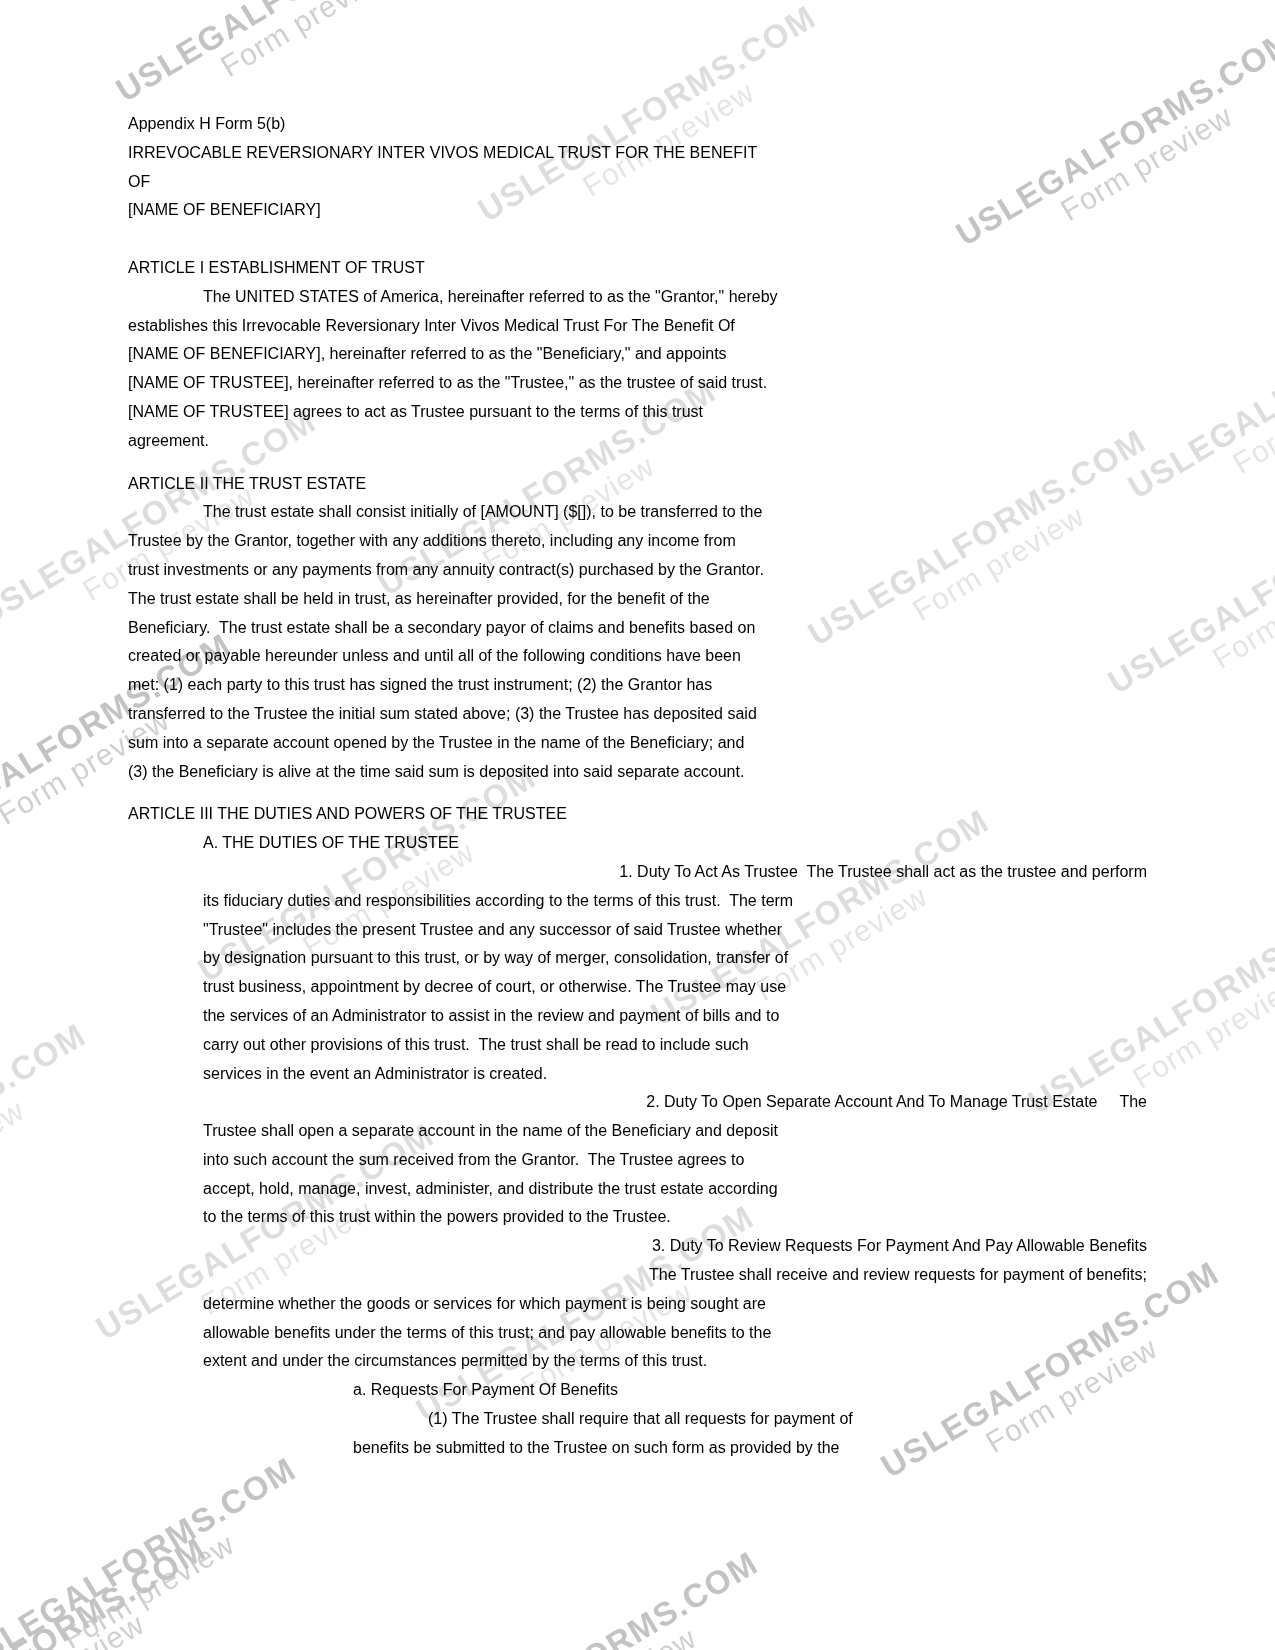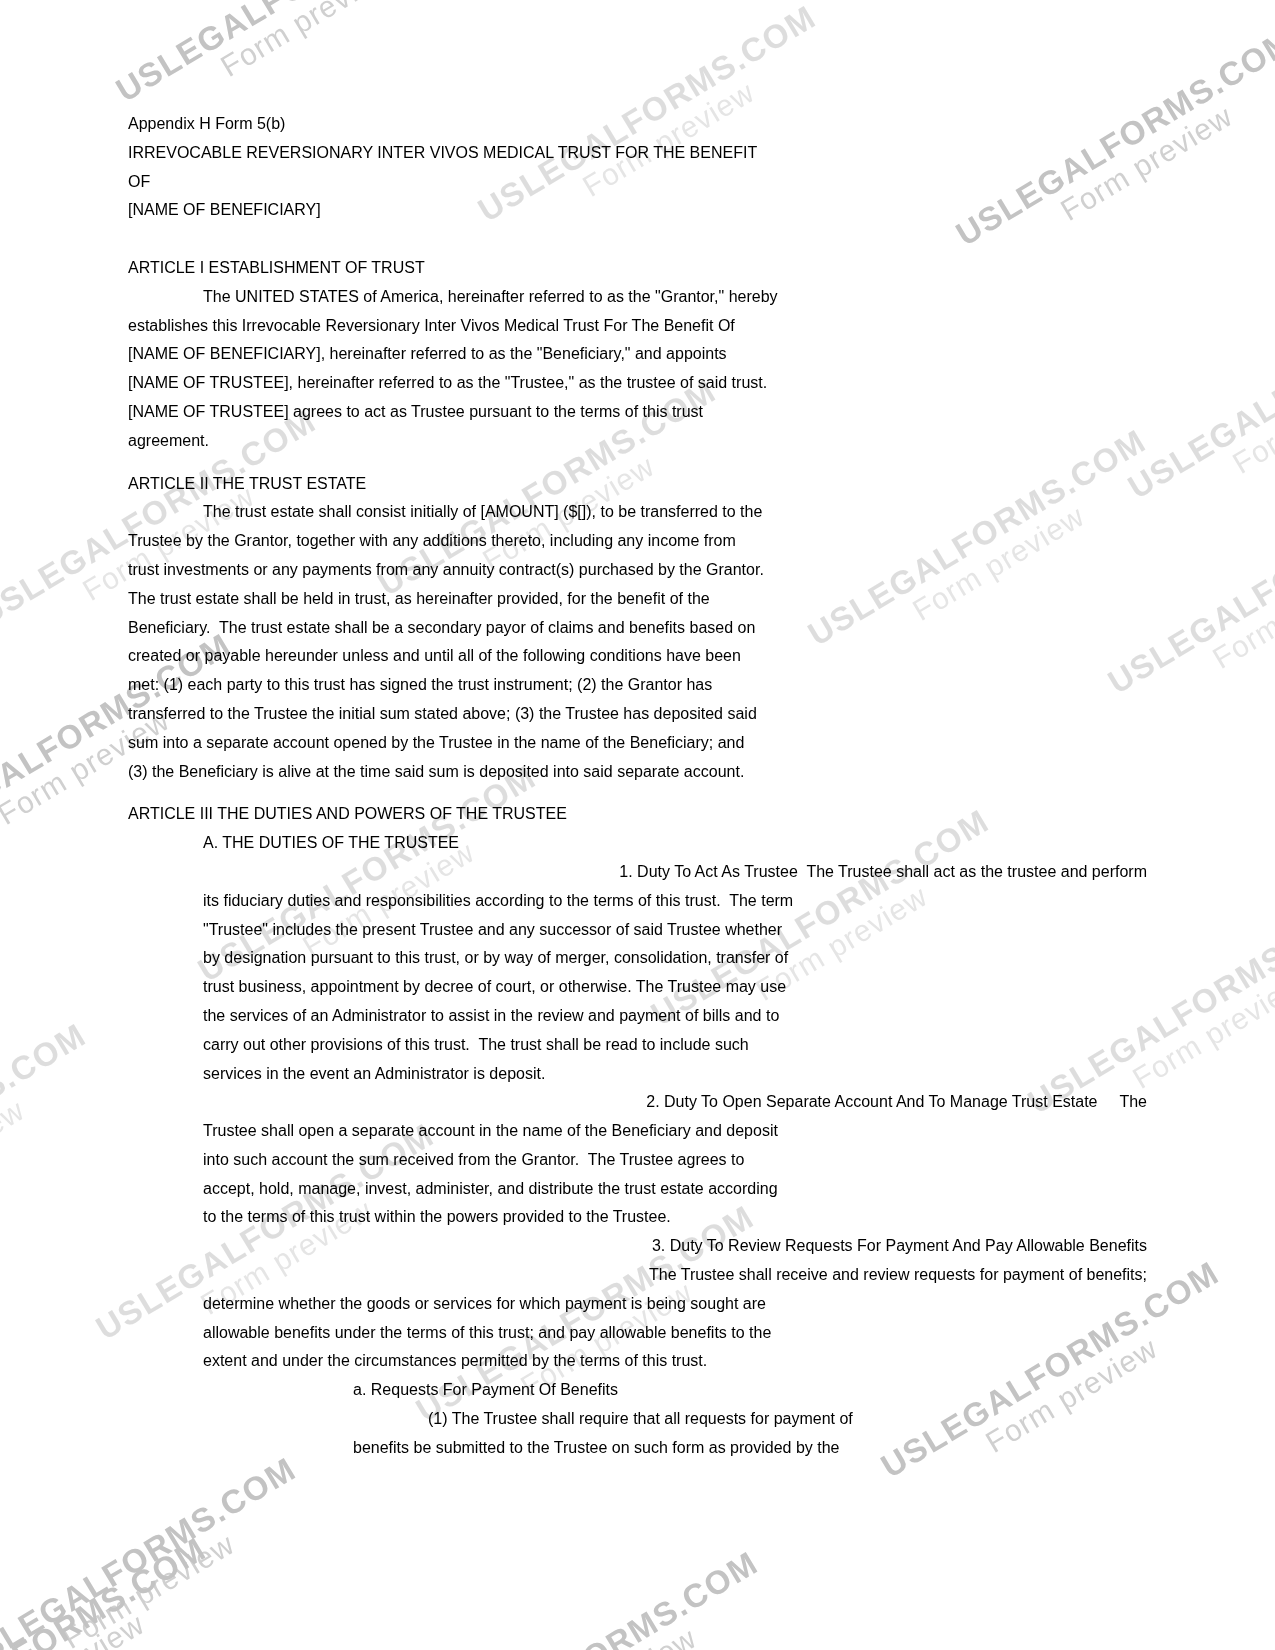--- a/index.html
+++ b/index.html
@@ -175,21 +175,21 @@
       <div class="dl hb"></div>
       <div class="dl">ARTICLE III THE DUTIES AND POWERS OF THE TRUSTEE</div>
       <div class="dl i1">A. THE DUTIES OF THE TRUSTEE</div>
       <div class="dl i2">1. Duty To Act As Trustee  The Trustee shall act as the trustee and perform</div>
       <div class="dl i1">its fiduciary duties and responsibilities according to the terms of this trust.  The term</div>
       <div class="dl i1">"Trustee" includes the present Trustee and any successor of said Trustee whether</div>
       <div class="dl i1">by designation pursuant to this trust, or by way of merger, consolidation, transfer of</div>
       <div class="dl i1">trust business, appointment by decree of court, or otherwise. The Trustee may use</div>
       <div class="dl i1">the services of an Administrator to assist in the review and payment of bills and to</div>
       <div class="dl i1">carry out other provisions of this trust.  The trust shall be read to include such</div>
-      <div class="dl i1">services in the event an Administrator is deposit.</div>
+      <div class="dl i1">services in the event an Administrator is created.</div>
       <div class="dl i2">2. Duty To Open Separate Account And To Manage Trust Estate     The</div>
       <div class="dl i1">Trustee shall open a separate account in the name of the Beneficiary and deposit</div>
       <div class="dl i1">into such account the sum received from the Grantor.  The Trustee agrees to</div>
       <div class="dl i1">accept, hold, manage, invest, administer, and distribute the trust estate according</div>
       <div class="dl i1">to the terms of this trust within the powers provided to the Trustee.</div>
       <div class="dl i2">3. Duty To Review Requests For Payment And Pay Allowable Benefits</div>
       <div class="dl i2">The Trustee shall receive and review requests for payment of benefits;</div>
       <div class="dl i1">determine whether the goods or services for which payment is being sought are</div>
       <div class="dl i1">allowable benefits under the terms of this trust; and pay allowable benefits to the</div>
       <div class="dl i1">extent and under the circumstances permitted by the terms of this trust.</div>

